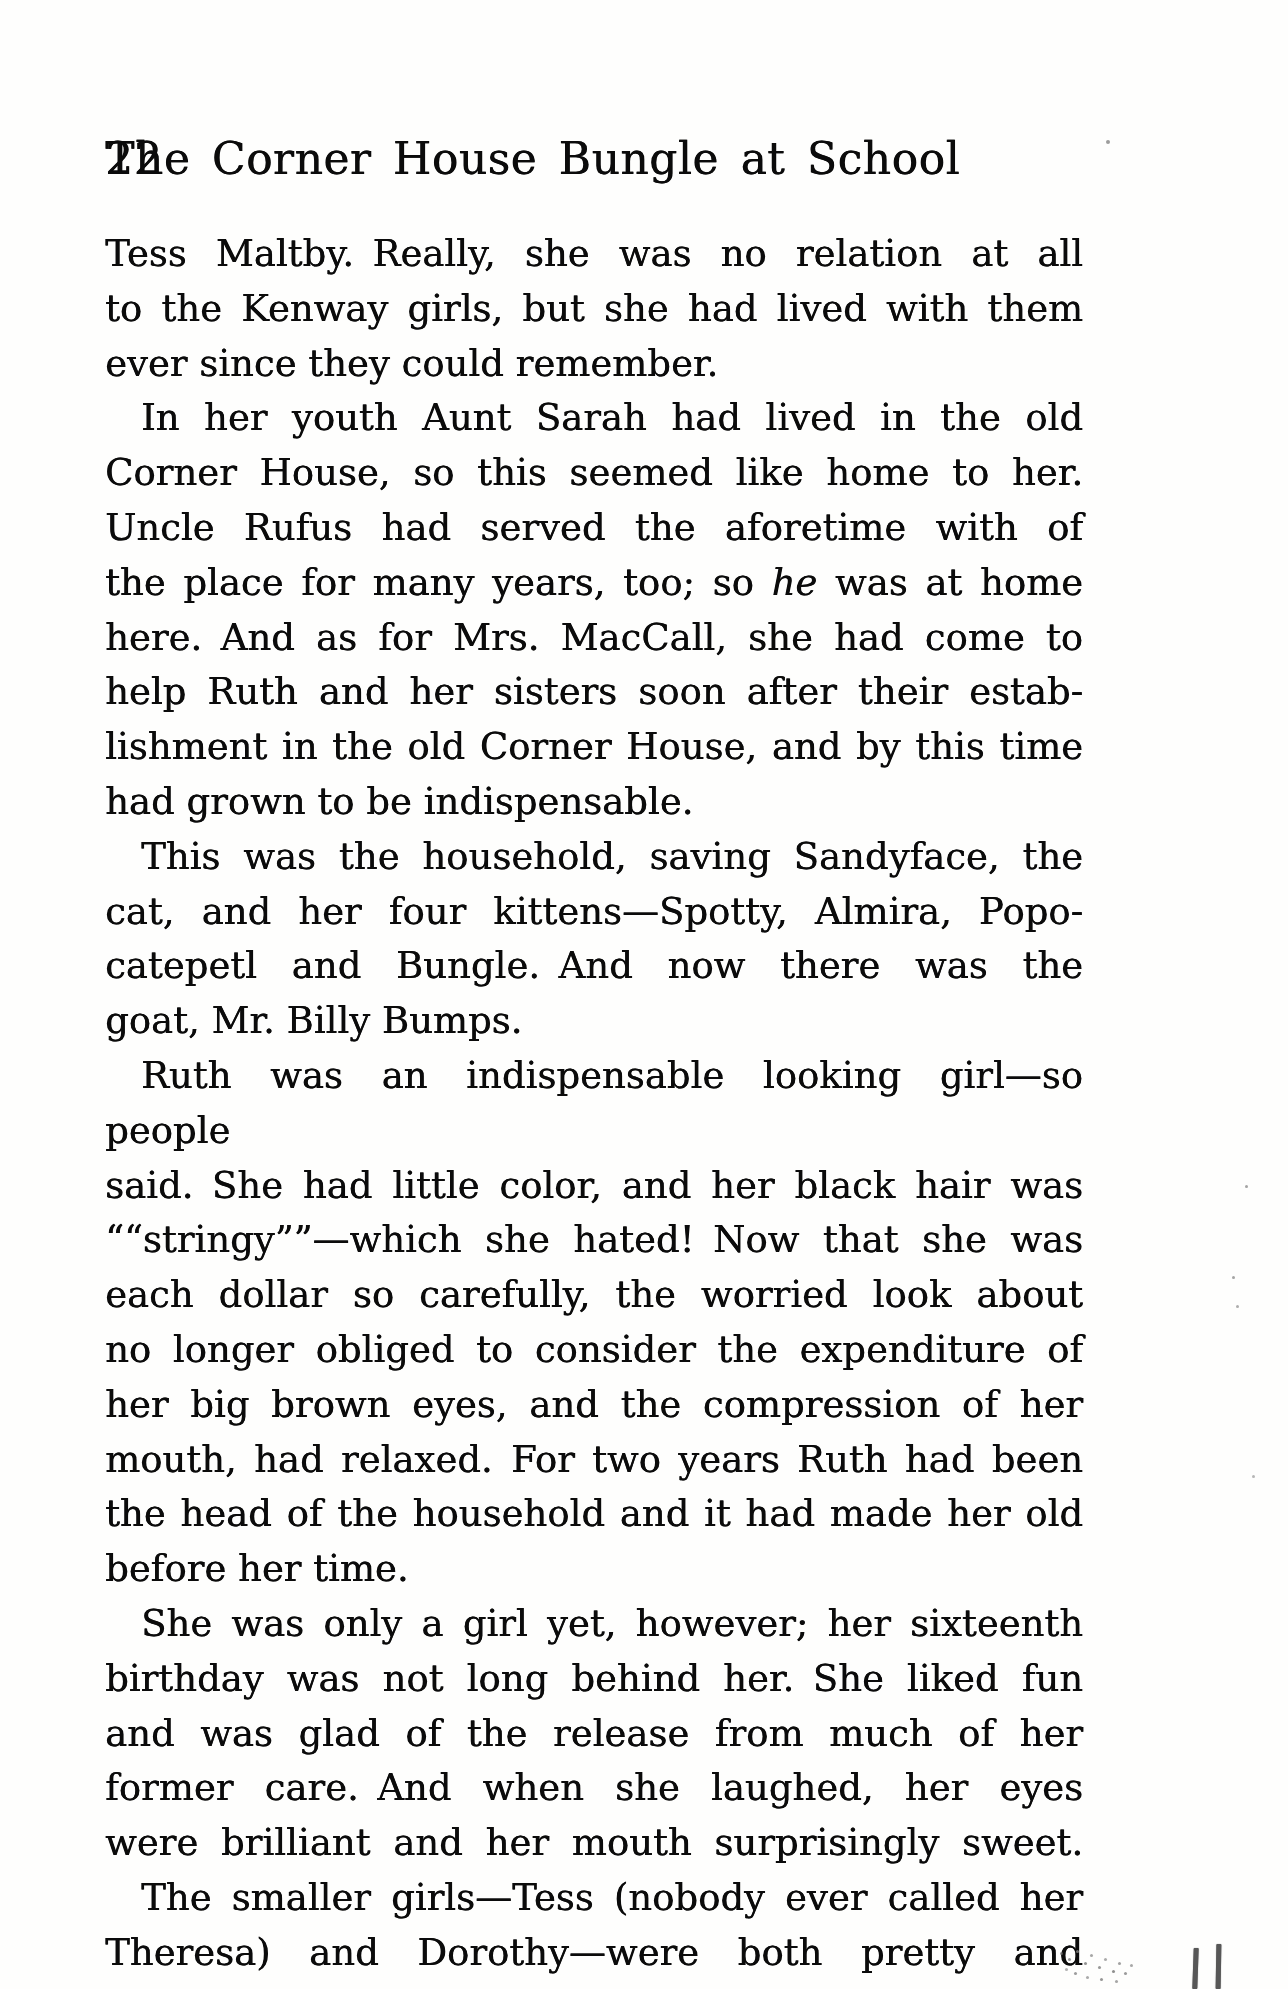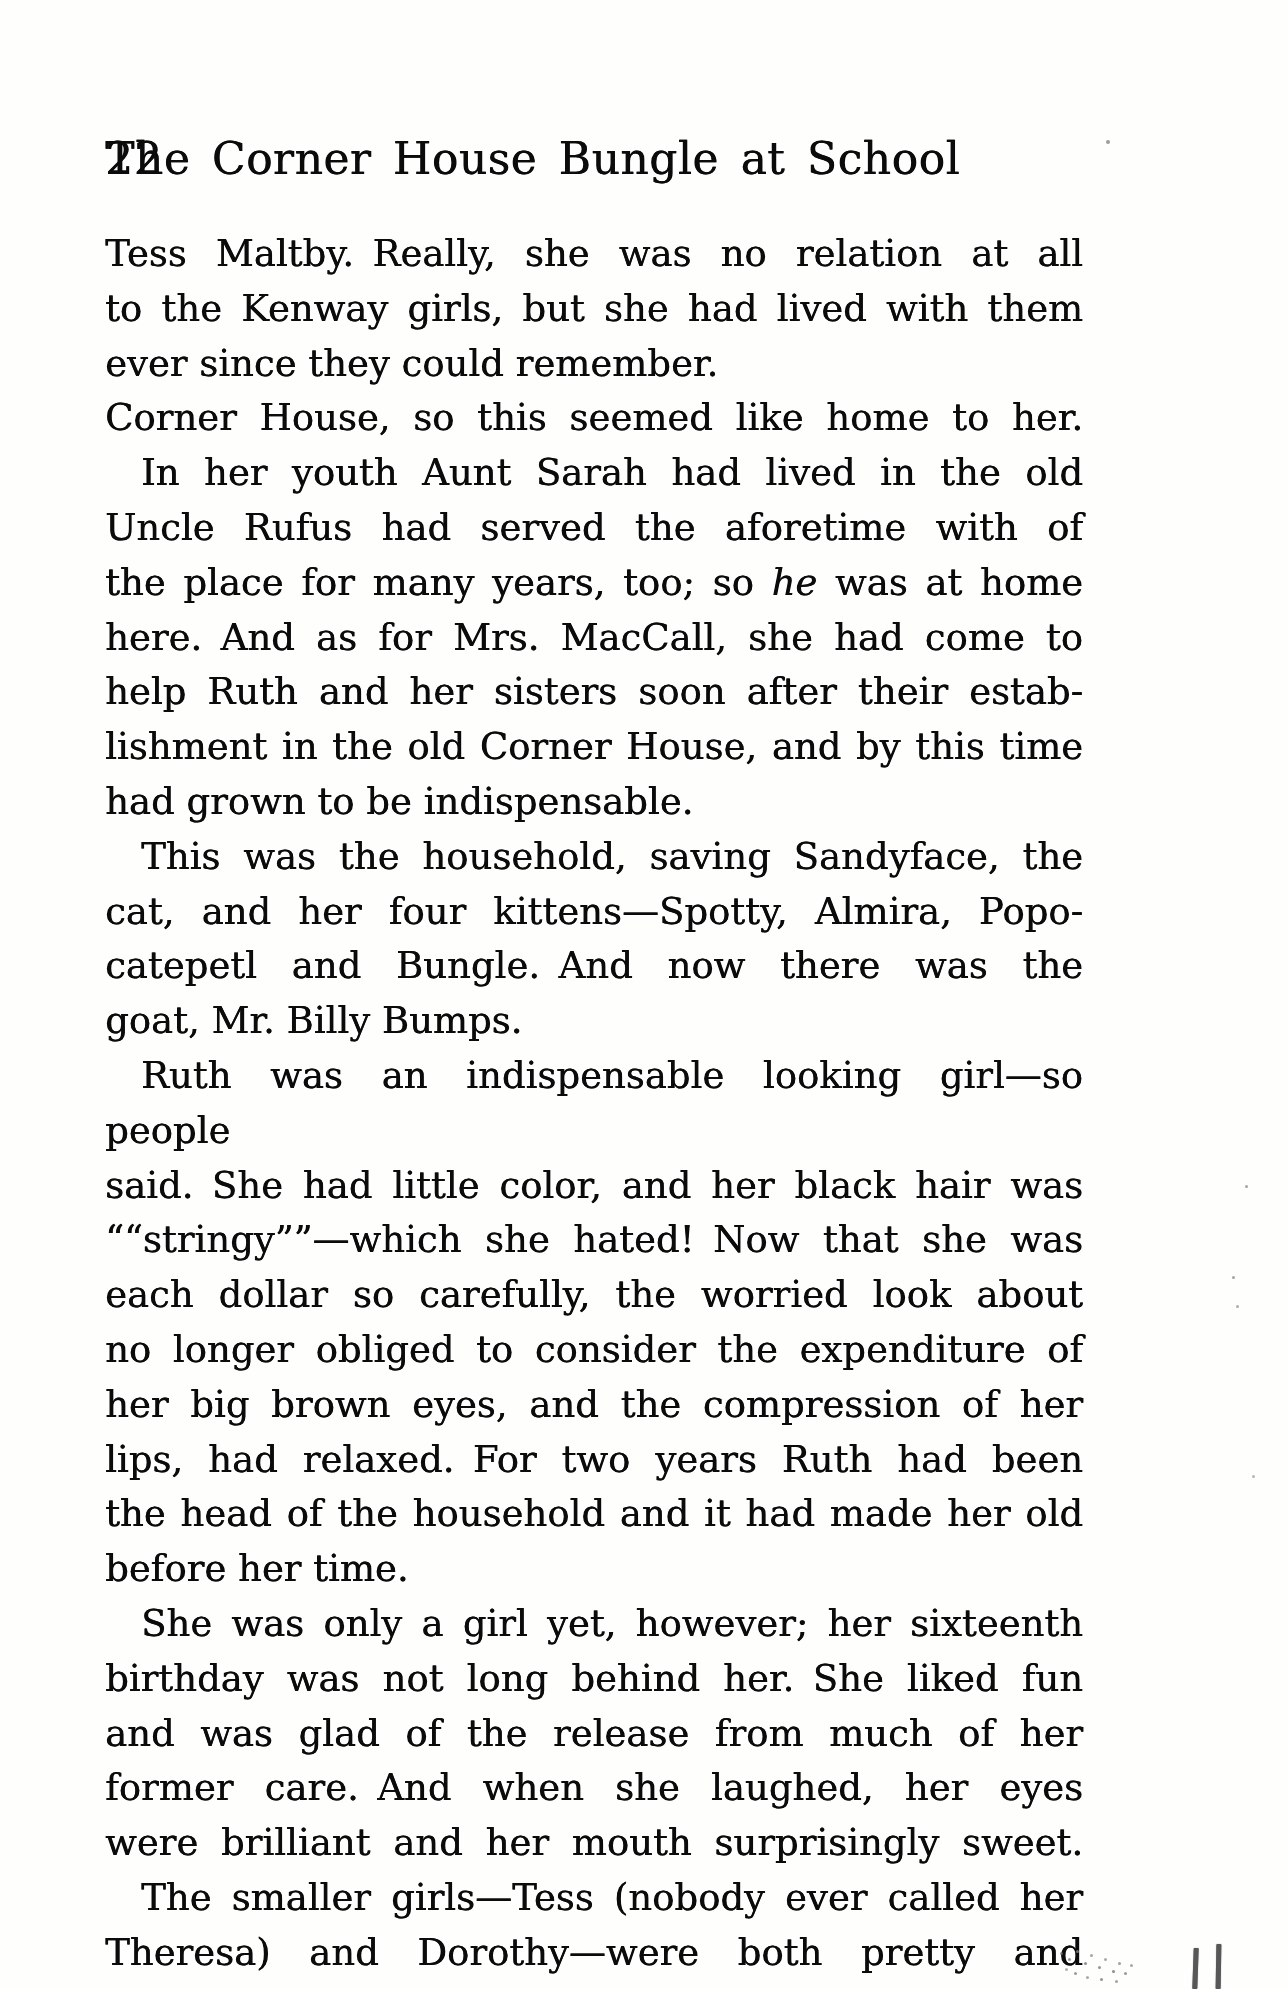--- a/index.html
+++ b/index.html
@@ -65,43 +65,43 @@
     <span>The Corner House Bungle at School</span>
   </div>
 
   <div class="text-block">
       <div class="para">
         <div class="line"><span>Tess Maltby. Really, she was no relation at all</span></div>
         <div class="line"><span>to the Kenway girls, but she had lived with them</span></div>
         <div class="line no-just"><span>ever since they could remember.</span></div>
       </div>
       <div class="para">
+        <div class="line indent"><span>In her youth Aunt Sarah had lived in the old</span></div>
         <div class="line"><span>Corner House, so this seemed like home to her.</span></div>
-        <div class="line indent"><span>In her youth Aunt Sarah had lived in the old</span></div>
         <div class="line"><span>Uncle Rufus had served the aforetime with of</span></div>
         <div class="line"><span>the place for many years, too; so </span><i>he</i><span> was at home</span></div>
         <div class="line"><span>here. And as for Mrs. MacCall, she had come to</span></div>
         <div class="line"><span>help Ruth and her sisters soon after their estab-</span></div>
         <div class="line"><span>lishment in the old Corner House, and by this time</span></div>
         <div class="line no-just"><span>had grown to be indispensable.</span></div>
       </div>
       <div class="para">
         <div class="line indent"><span>This was the household, saving Sandyface, the</span></div>
         <div class="line"><span>cat, and her four kittens—Spotty, Almira, Popo-</span></div>
         <div class="line"><span>catepetl and Bungle. And now there was the</span></div>
         <div class="line no-just"><span>goat, Mr. Billy Bumps.</span></div>
       </div>
       <div class="para">
         <div class="line indent"><span>Ruth was an indispensable looking girl—so people</span></div>
         <div class="line"><span>said. She had little color, and her black hair was</span></div>
         <div class="line"><span>““stringy””—which she hated! Now that she was</span></div>
         <div class="line"><span>each dollar so carefully, the worried look about</span></div>
         <div class="line"><span>no longer obliged to consider the expenditure of</span></div>
         <div class="line"><span>her big brown eyes, and the compression of her</span></div>
-        <div class="line"><span>lips, had relaxed. For two years Ruth had been</span></div>
+        <div class="line"><span>mouth, had relaxed. For two years Ruth had been</span></div>
         <div class="line"><span>the head of the household and it had made her old</span></div>
         <div class="line no-just"><span>before her time.</span></div>
       </div>
       <div class="para">
         <div class="line indent"><span>She was only a girl yet, however; her sixteenth</span></div>
         <div class="line"><span>birthday was not long behind her. She liked fun</span></div>
         <div class="line"><span>and was glad of the release from much of her</span></div>
         <div class="line"><span>former care. And when she laughed, her eyes</span></div>
         <div class="line"><span>were brilliant and her mouth surprisingly sweet.</span></div>
       </div>

